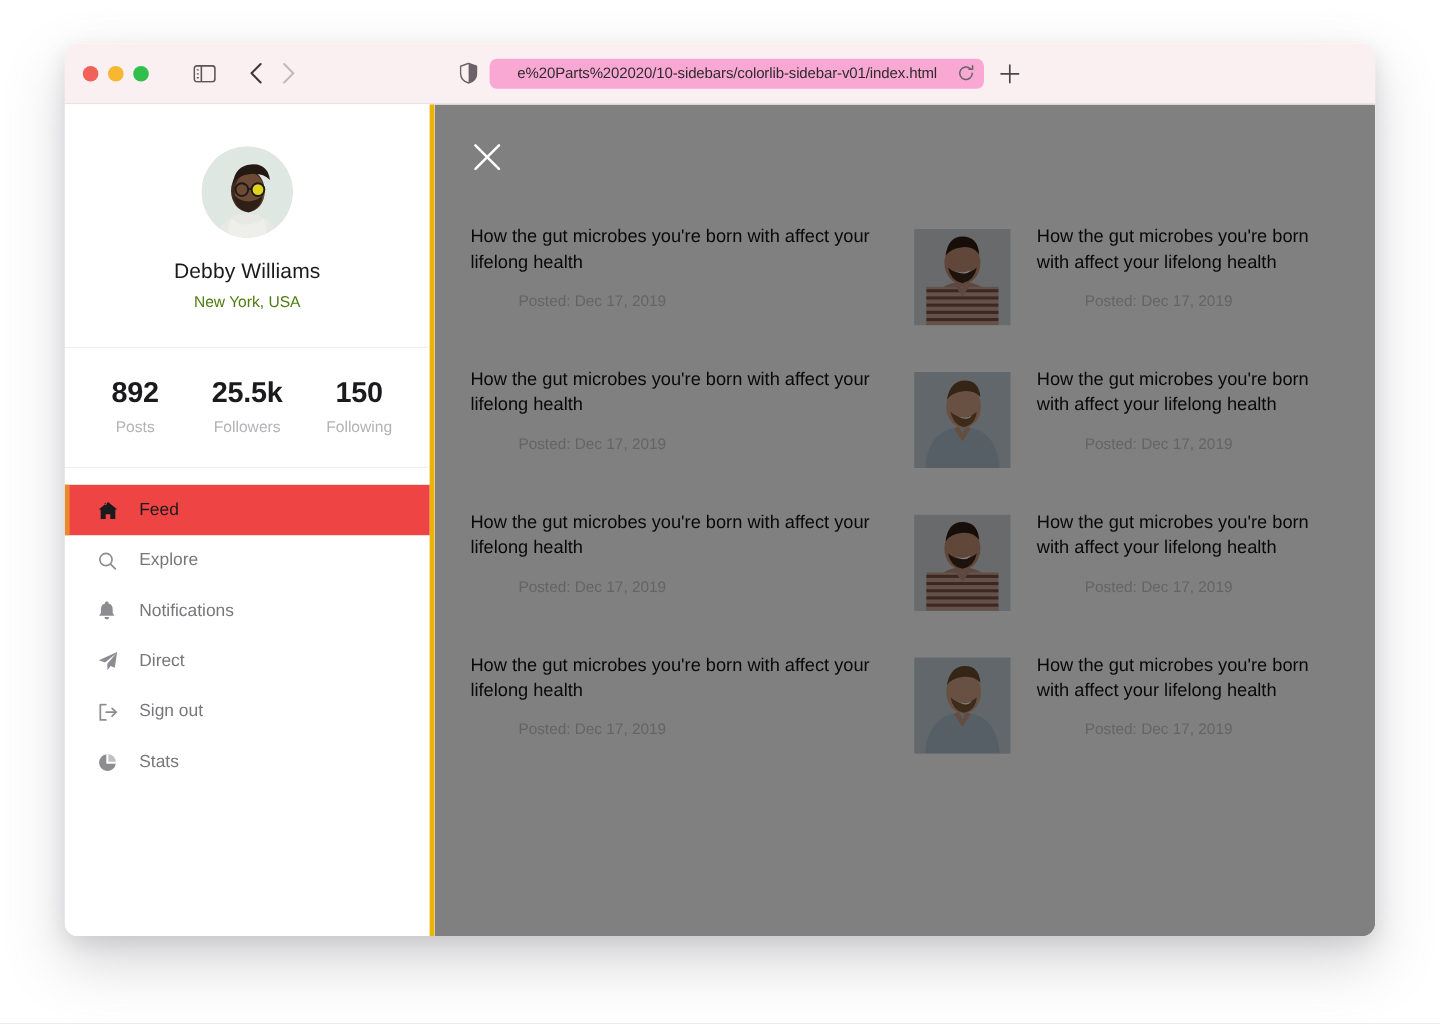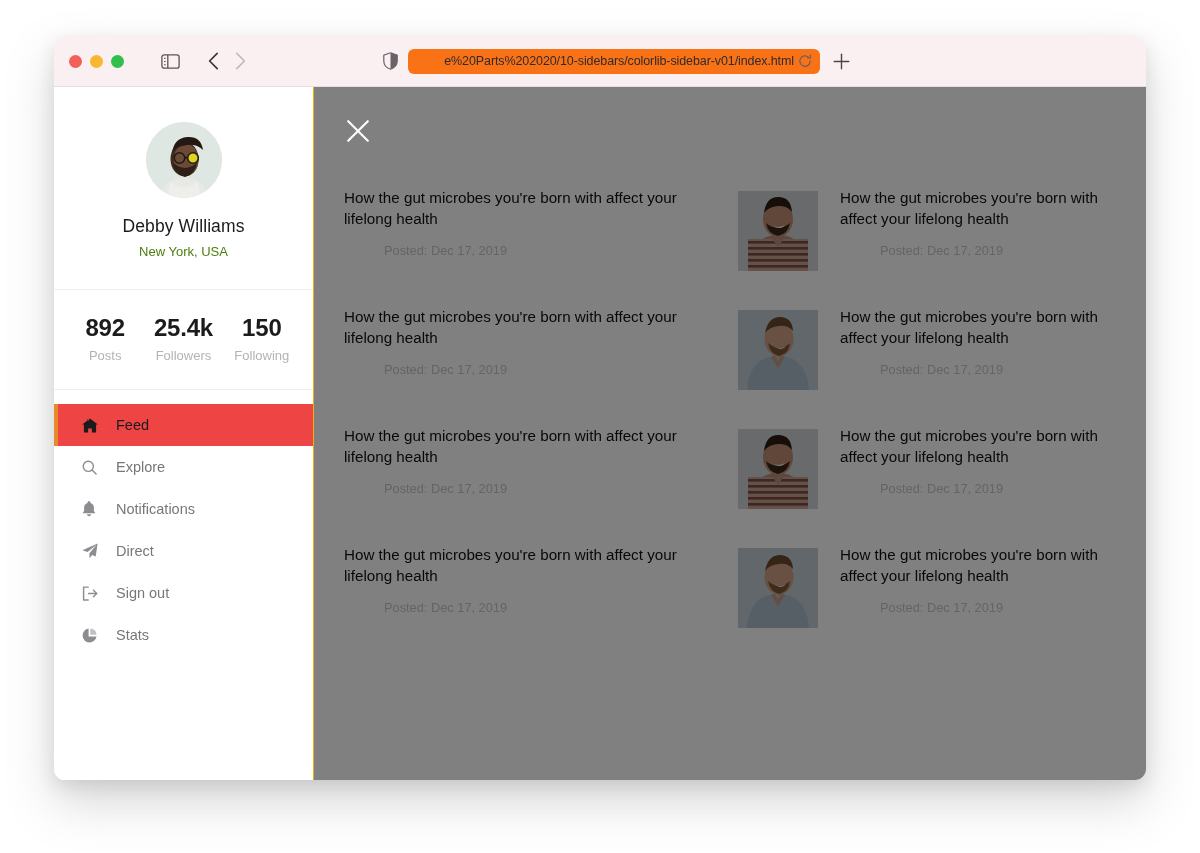--- a/index.html
+++ b/index.html
@@ -46,42 +46,42 @@
   .nav-arrows { display:flex; align-items:center; gap:16px; margin-left:28px; }
 
   .urlwrap {
     position:absolute;
     left:329px; width:437px;
     display:flex; align-items:center; gap:10px;
   }
   .shield { color:#6b6166; display:flex; }
   .urlbar {
     flex:1; height:25px;
-    background:#f97316;
+    background:#f9a8d4;
     border-radius:6px;
-    display:flex; align-items:center; justify-content:flex-end;
+    display:flex; align-items:center; justify-content:center;
     position:relative;
     padding:0 26px 0 10px;
   }
   .urltext {
     font-size:12.5px; color:#2f2b2d;
     white-space:nowrap; overflow:hidden; text-overflow:clip;
     letter-spacing:-.1px;
   }
   .reload { position:absolute; right:8px; color:#6b6166; display:flex; }
   .plusbtn { position:absolute; left:778px; color:#4d4649; display:flex; }
 
   
   .page { position:relative; height:693px; display:flex; background:#ffffff; }
 
   
   .sidebar {
-    width:260px; height:100%;
+    width:308px; height:100%;
     background:#ffffff;
-    border-right:1px solid #eab308;
+    border-right:4px solid #eab308;
     display:flex; flex-direction:column;
     position:relative; z-index:2;
   }
   .profile { padding:35px 0 30px; text-align:center; }
   .avatar {
     width:76px; height:76px; margin:0 auto 18px;
     border-radius:50%; position:relative; overflow:hidden;
     background:#dde5e0;
   }
   .avatar svg { display:block; width:100%; height:100%; }
@@ -253,21 +253,21 @@
       </div>
 
       <div class="divider"></div>
 
       <div class="stats">
         <div class="stat">
           <div class="stat-num">892</div>
           <div class="stat-lbl">Posts</div>
         </div>
         <div class="stat">
-          <div class="stat-num">25.4k</div>
+          <div class="stat-num">25.5k</div>
           <div class="stat-lbl">Followers</div>
         </div>
         <div class="stat">
           <div class="stat-num">150</div>
           <div class="stat-lbl">Following</div>
         </div>
       </div>
 
       <div class="divider"></div>
 

